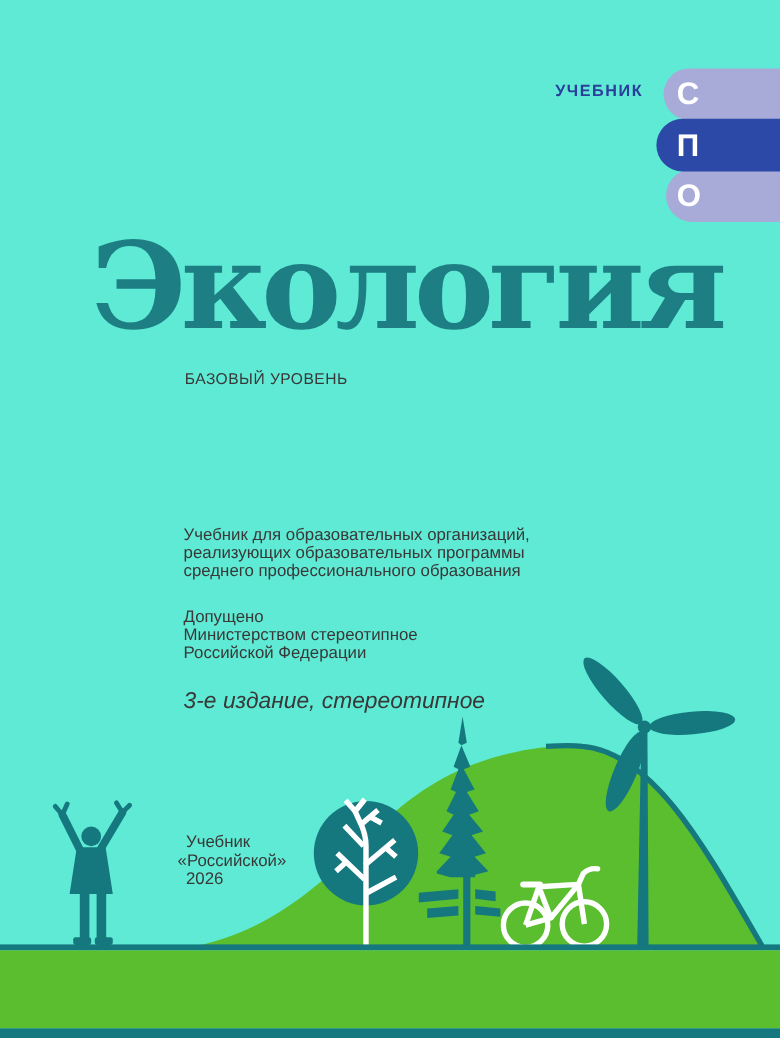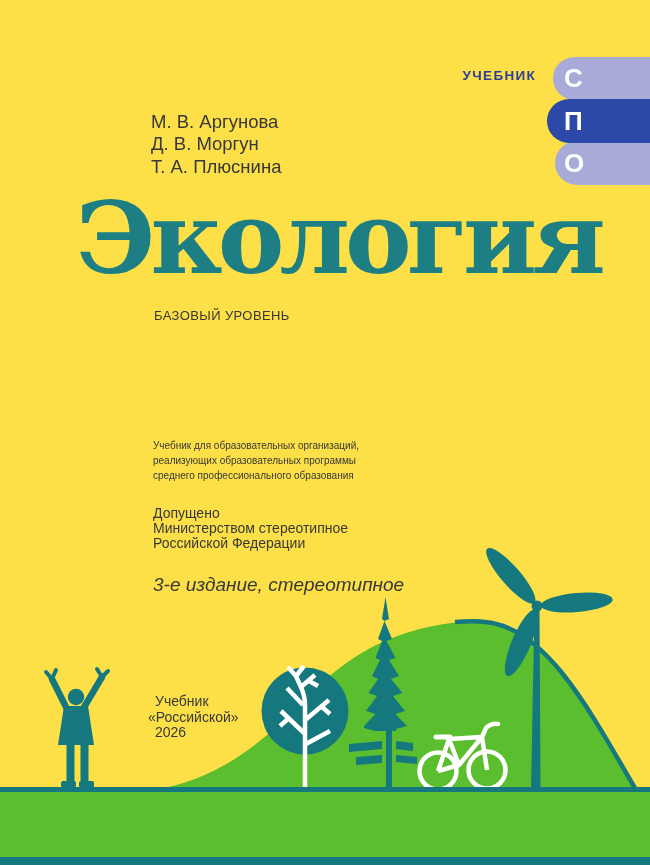--- a/index.html
+++ b/index.html
@@ -1,18 +1,18 @@
 <!DOCTYPE html>
 <html style="--label-blue: #2b3e9a; --pill-lavender: #a8aad8; --pill-blue: #2c49a7; --title-teal: #1d7f84; --text-dark: #383838; --il-teal: #15787e; --il-green: #5bbe2e;"><head>
 <meta charset="utf-8">
 <style>
   html,body { margin:0; padding:0; background:#888; }
   .page {
     position:relative; width:650px; height:865px; margin:0 auto;
-    background:#fde047; overflow:hidden;
+    background:#5eead4; overflow:hidden;
     font-family:"Liberation Sans", sans-serif;
   }
   
   .series-label {
     position:absolute; top:68px; right:114px;
     font-size:13.5px; font-weight:bold; letter-spacing:1.3px;
     color:var(--label-blue);
   }
   .pill { position:absolute; right:0; box-sizing:border-box; }
   .pill-letter {
@@ -38,21 +38,21 @@
     font-family:"DejaVu Serif", serif; font-weight:bold;
     font-size:100px; line-height:100px; letter-spacing:-5px;
     color:var(--title-teal); white-space:nowrap;
   }
   .level {
     position:absolute; left:154px; top:308px;
     font-size:13px; letter-spacing:0.4px; color:var(--text-dark);
   }
   .description {
     position:absolute; left:153px; top:438px;
-    font-size:10px; line-height:15.2px; color:var(--text-dark);
+    font-size:14px; line-height:15.2px; color:var(--text-dark);
   }
   .approval {
     position:absolute; left:153px; top:506px;
     font-size:14px; line-height:15.2px; color:var(--text-dark);
   }
   .edition {
     position:absolute; left:153px; top:574px;
     font-size:19px; font-style:italic; color:var(--text-dark);
   }
   .imprint {
@@ -77,25 +77,20 @@
   <div class="pill pill-c">
     <span class="pill-letter">С</span>
   </div>
   <div class="pill pill-p">
     <span class="pill-letter">П</span>
   </div>
   <div class="pill pill-o">
     <span class="pill-letter">О</span>
   </div>
 
-  <div class="authors">
-    <div>М. В. Аргунова</div>
-    <div>Д. В. Моргун</div>
-    <div>Т. А. Плюснина</div>
-  </div>
 
   <div class="book-title">Экология</div>
 
   <div class="level">БАЗОВЫЙ УРОВЕНЬ</div>
 
   <div class="description">
     <div>Учебник для образовательных организаций,</div>
     <div>реализующих образовательных программы</div>
     <div>среднего профессионального образования</div>
   </div>

